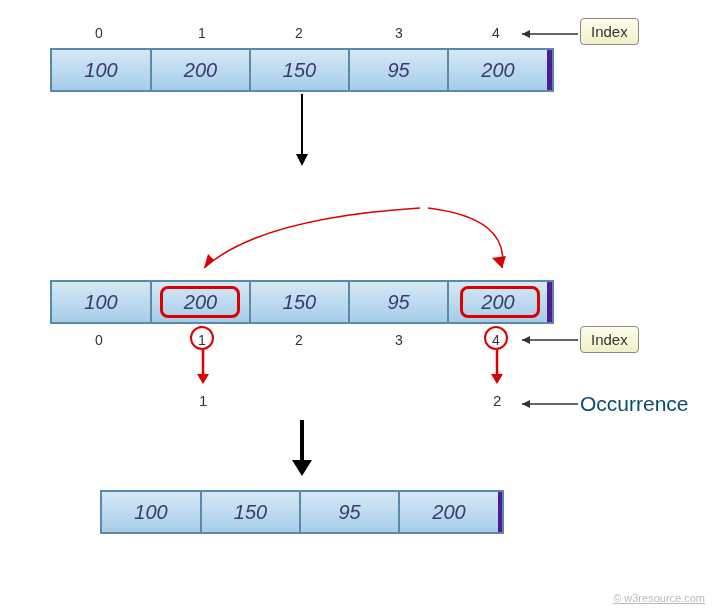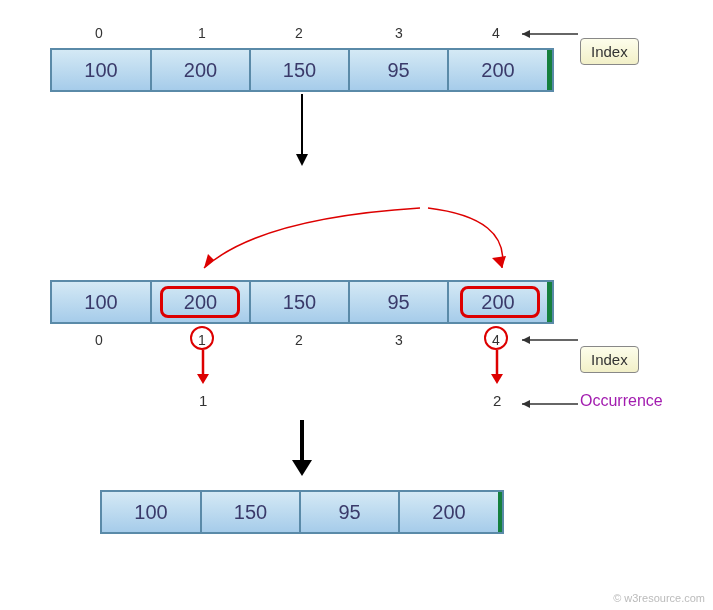--- a/index.html
+++ b/index.html
@@ -13,21 +13,22 @@
   }
   .canvas {
     position: relative;
     width: 713px;
     height: 610px;
   }
   .array {
     position: absolute;
     display: flex;
     border: 2px solid #5a8aa8;
-    background: #15803d;
+    background: #4c1d95;
+    font-style: italic;
   }
   .cell {
     width: 99px;
     height: 40px;
     border-left: 1px solid #5a8aa8;
     border-right: 1px solid #5a8aa8;
     display: flex;
     align-items: center;
     justify-content: center;
     font-size: 20px;
@@ -44,21 +45,20 @@
     text-align: center;
   }
   .labelbox {
     position: absolute;
     border: 1px solid #888;
     background: linear-gradient(#fdfdeb, #f2f0c8);
     border-radius: 4px;
     padding: 4px 10px;
     font-size: 15px;
     color: #333;
-    margin-top: 20px;
   }
   .func {
     position: absolute;
     font-size: 20px;
   }
   .func .name { color: #5a0fb3; }
   .func .paren { color: #6a6a6a; font-weight: bold; }
   .func .arg { color: #b30000; }
   .hl {
     position: absolute;
@@ -74,29 +74,30 @@
     background: transparent;
     box-sizing: border-box;
   }
   .occ {
     position: absolute;
     font-size: 15px;
     color: #333;
   }
   .occlabel {
     position: absolute;
-    font-size: 16px;
-    color: #a21caf;
+    font-size: 21px;
+    color: #0c4a6e;
   }
   .copyright {
     position: absolute;
     right: 8px;
     bottom: 6px;
     font-size: 11px;
     color: #bbb;
+    text-decoration: underline;
   }
 </style>
 </head>
 <body>
 <div class="canvas">
 
 <div class="idx" style="left:95px; top:25px;">0</div>
 <div class="idx" style="left:198px; top:25px;">1</div>
 <div class="idx" style="left:295px; top:25px;">2</div>
 <div class="idx" style="left:395px; top:25px;">3</div>

